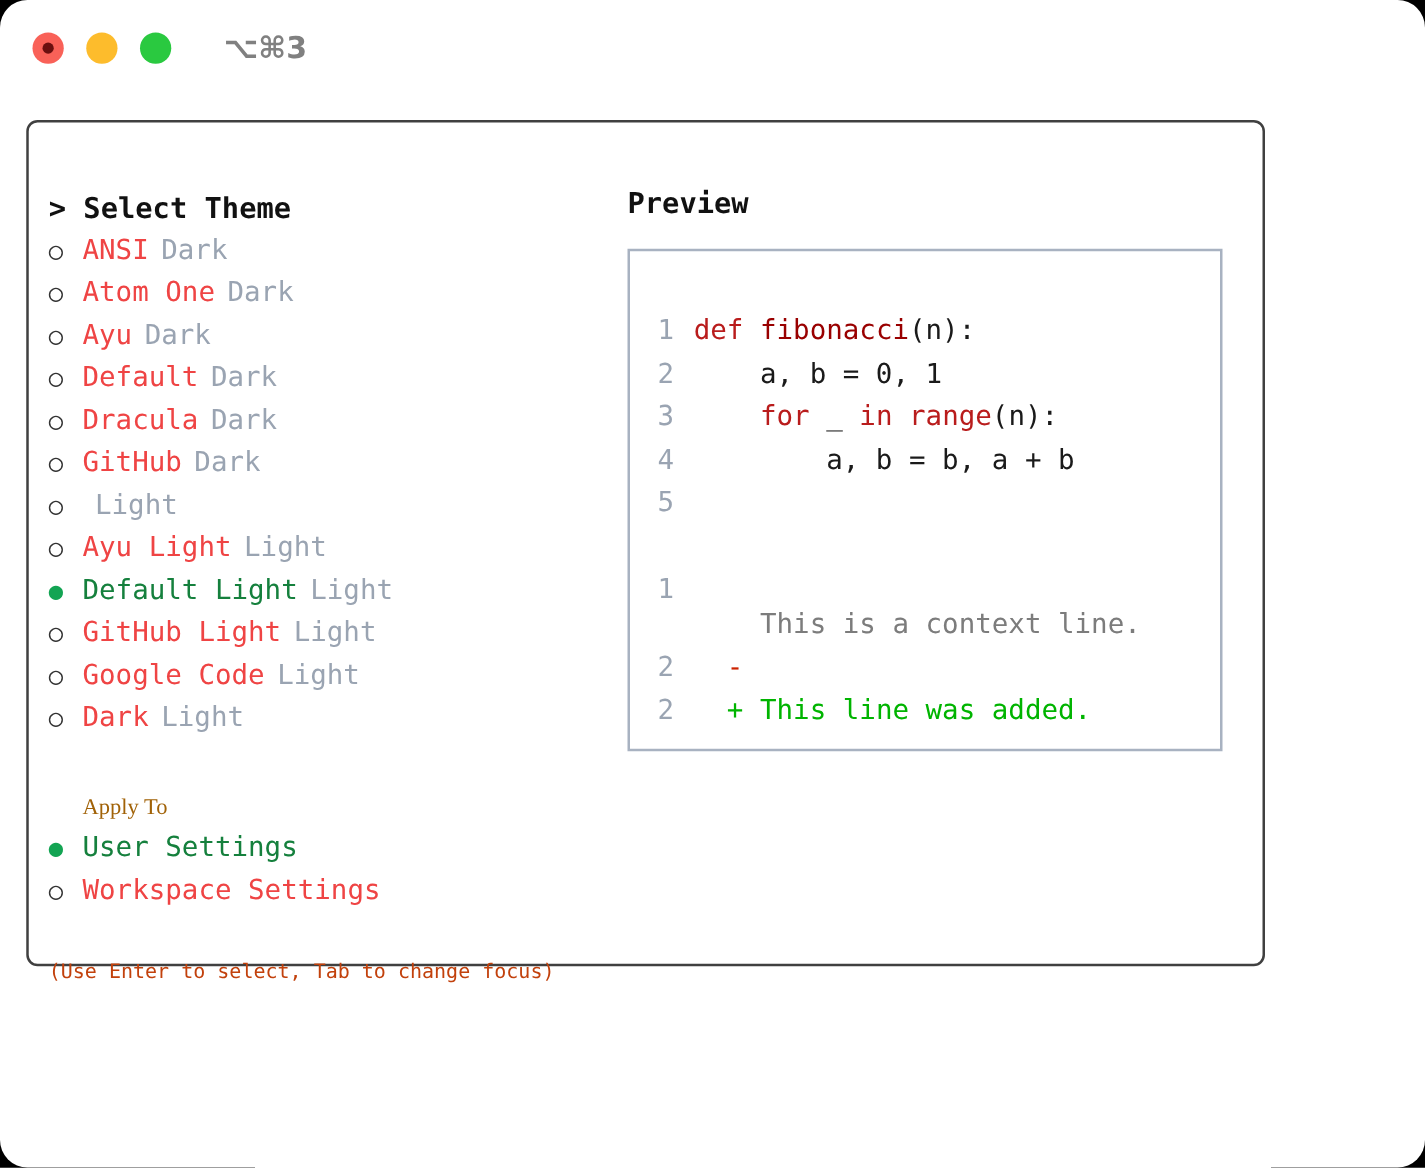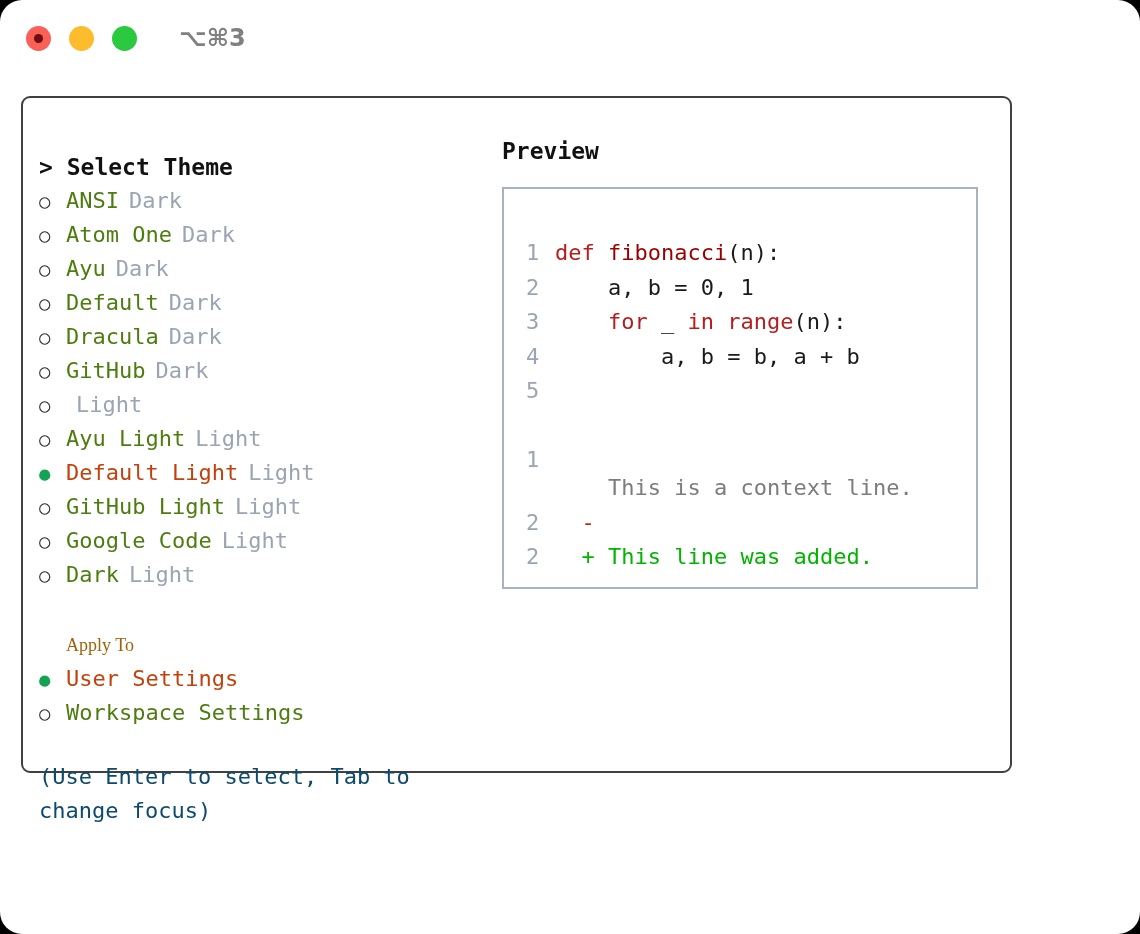--- a/index.html
+++ b/index.html
@@ -110,52 +110,52 @@
     width: 27px;
     flex: 0 0 27px;
     color: #333333;
     font-size: 19px;
   }
   .opt-marker.sel {
     color: #13a453;
     font-size: 19px;
   }
   .opt-label {
-    color: #4d7c0f;
+    color: #ef4444;
   }
   .opt-row.selected .opt-label {
-    color: #c2410c;
+    color: #15803d;
   }
   .opt-cat {
     color: #9aa4b2;
     margin-left: 10px;
   }
   .apply-header {
     font-size: 18px;
     color: #a16207;
     line-height: 34px;
     padding-left: 27px;
     white-space: pre;
     font-family: Liberation Serif, serif;
   }
   .spacer-lg { height: 36px; }
   .spacer-md { height: 30px; }
   .hint {
-    color: #0c4a6e;
-    font-size: 22px;
+    color: #c2410c;
+    font-size: 16px;
     line-height: 34px;
     width: 405px;
     white-space: normal;
     font-family: "DejaVu Sans Mono", monospace;
   }
   
   .right-col {
     position: absolute;
     left: 479px;
-    top: 36px;
+    top: 48px;
     width: 495px;
   }
   .preview-title {
     font-size: 23px;
     font-weight: bold;
     color: #111111;
     line-height: 34px;
     font-family: "DejaVu Sans Mono", monospace;
   }
   .preview-box {

